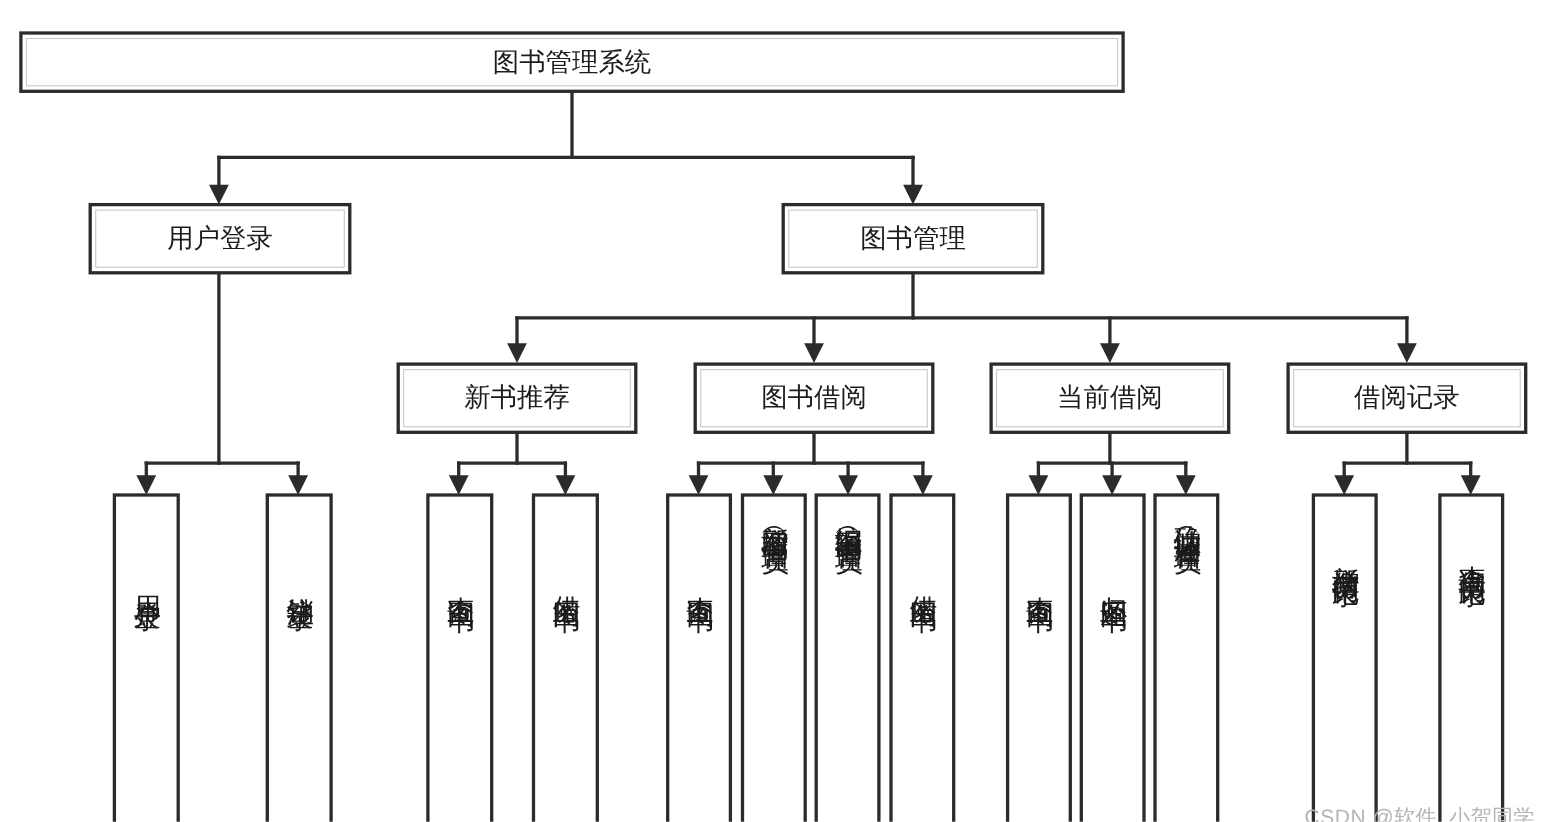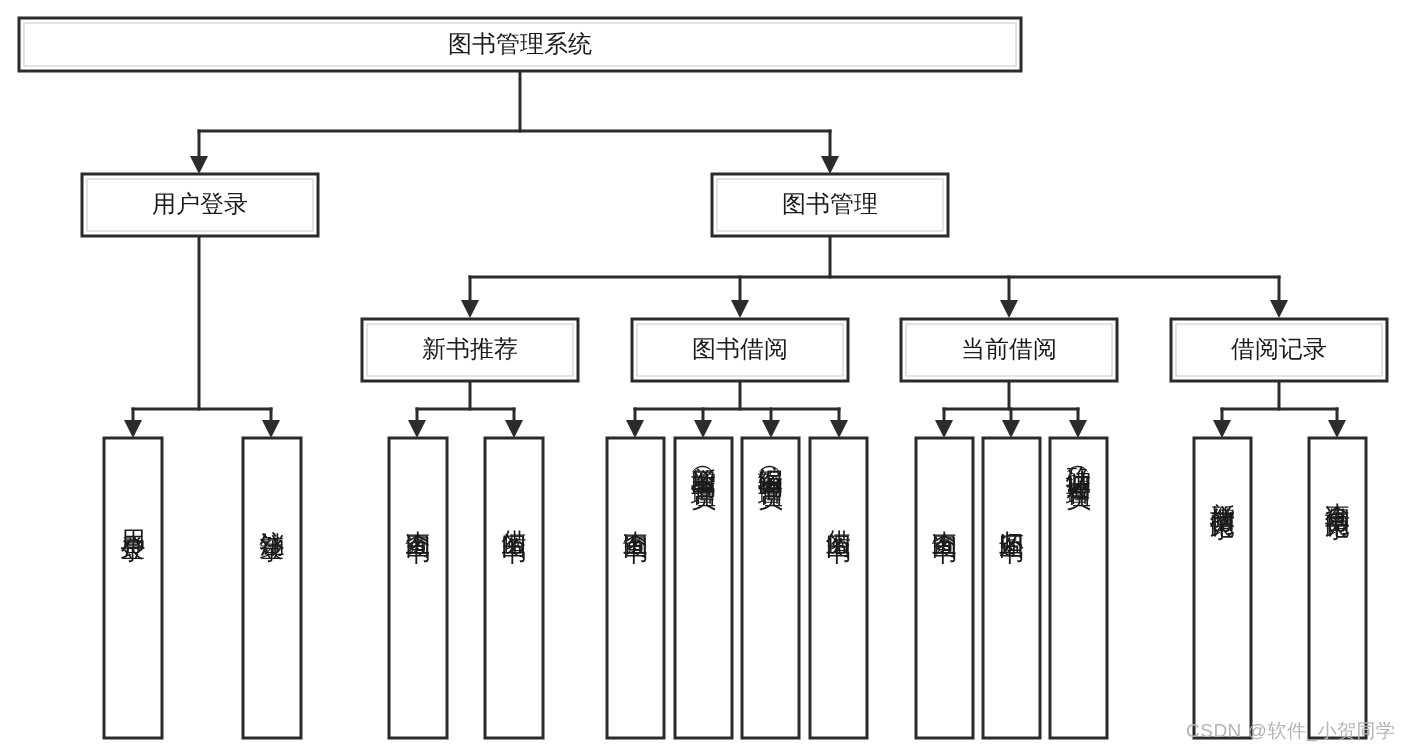--- a/index.html
+++ b/index.html
@@ -10,21 +10,21 @@
   body {
     width: 1405px;
     height: 747px;
     font-family: "Liberation Sans", "DejaVu Sans", sans-serif;
     position: relative;
     overflow: hidden;
   }
   #diagram-root {
     position: absolute;
     left: 0;
-    top: 4px;
+    top: 16px;
     width: 1405px;
     height: 680px;
   }
   svg.diagram {
     display: block;
     width: 1405px;
     height: 747px;
   }
   .node-box {
     fill: #ffffff;

